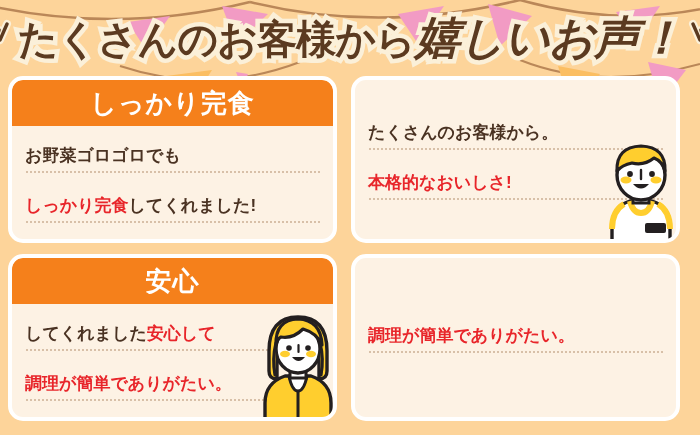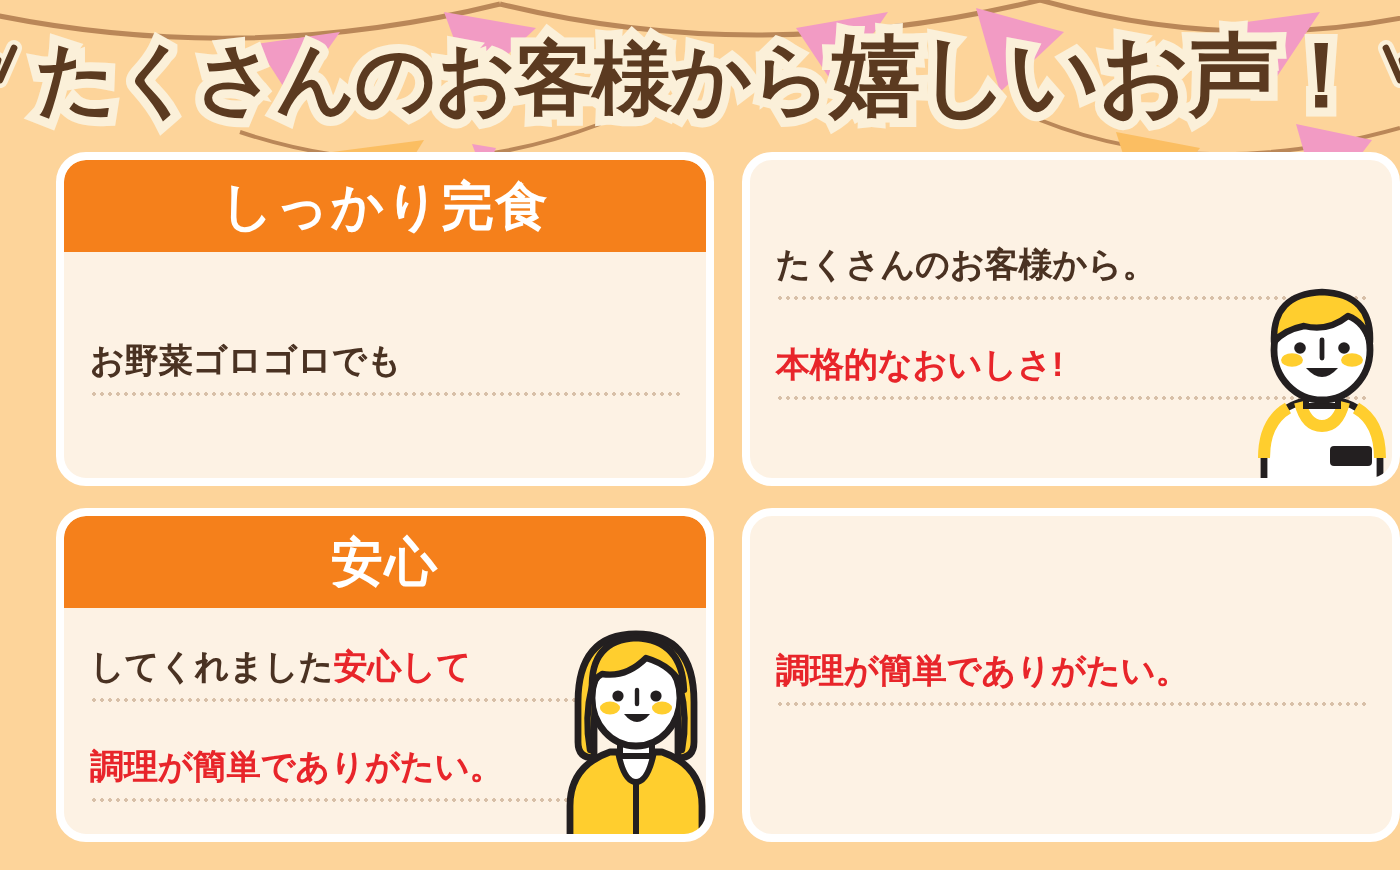--- a/index.html
+++ b/index.html
@@ -40,27 +40,28 @@
     font-weight: bold;
     color: #5b3a20;
     letter-spacing: -1px;
     line-height: 1;
     white-space: nowrap;
     -webkit-text-stroke: 9px #fbf0d9;
     paint-order: stroke fill;
   }
   .title-text .emph {
     font-size: 45px;
+    font-style: italic;
   }
   .spark { width: 22px; height: 46px; flex: 0 0 auto; }
 
   
   .cards {
     position: absolute;
-    left: 28px; top: 76px;
+    left: 8px; top: 76px;
     width: 672px; height: 345px;
     display: grid;
     grid-template-columns: 1fr 1fr;
     grid-template-rows: 1fr 1fr;
     column-gap: 14px;
     row-gap: 11px;
     z-index: 4;
   }
 
   .card {
@@ -177,20 +178,21 @@
   </div>
 
   <div class="cards">
 
     <div class="card">
       <div class="card-head">
         <span class="card-head-label">しっかり完食</span>
       </div>
       <div class="card-body">
         <div class="line"><span>お野菜ゴロゴロでも</span></div>
+        <div class="line"><span class="hl">しっかり完食</span><span>してくれました!</span></div>
       </div>
     </div>
 
     <div class="card">
       <div class="card-body">
         <div class="line"><span>たくさんのお客様から。</span></div>
         <div class="line"><span class="hl">本格的なおいしさ!</span></div>
 
         <svg class="char char-man" viewBox="0 0 74 104">
 

